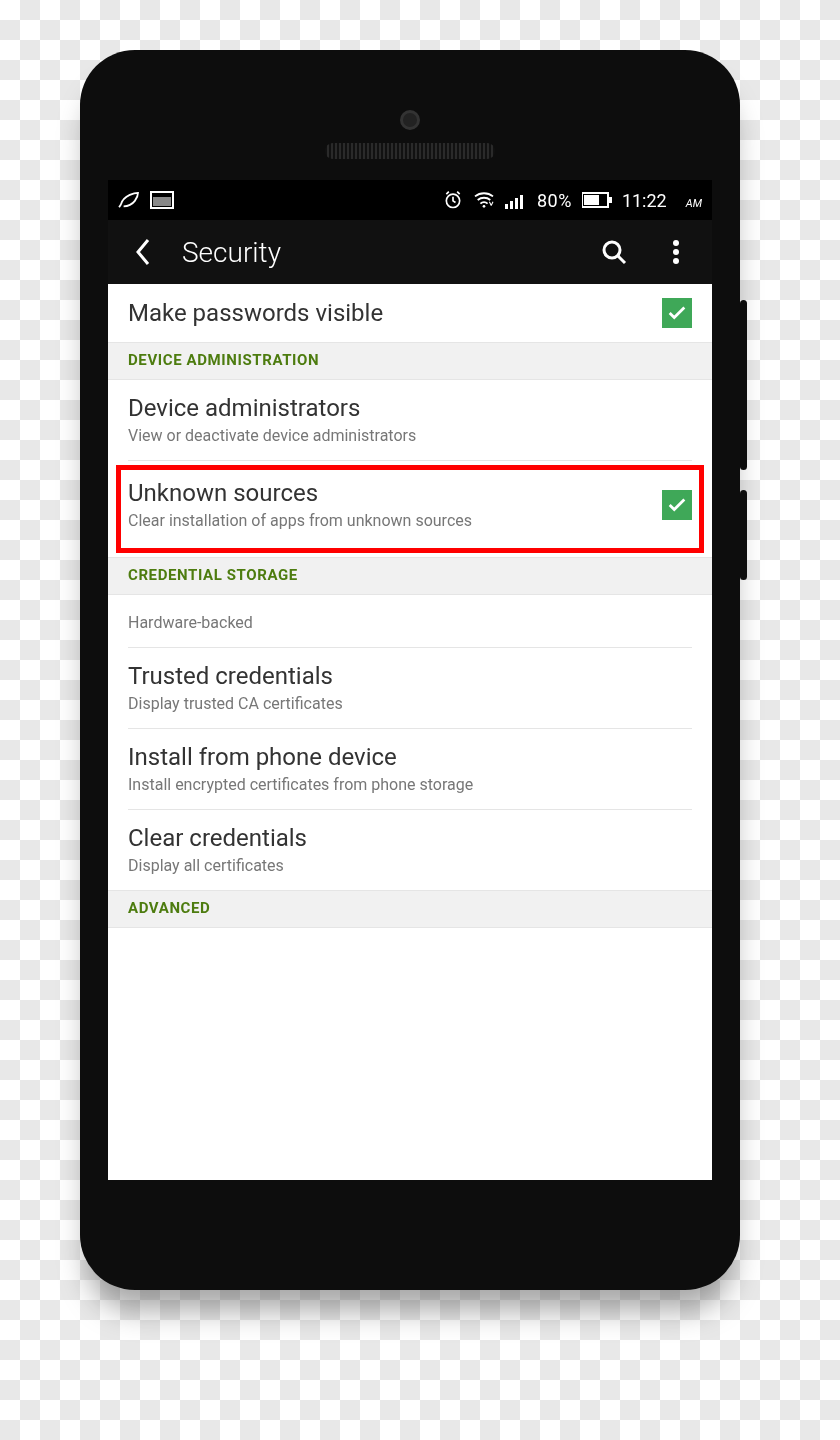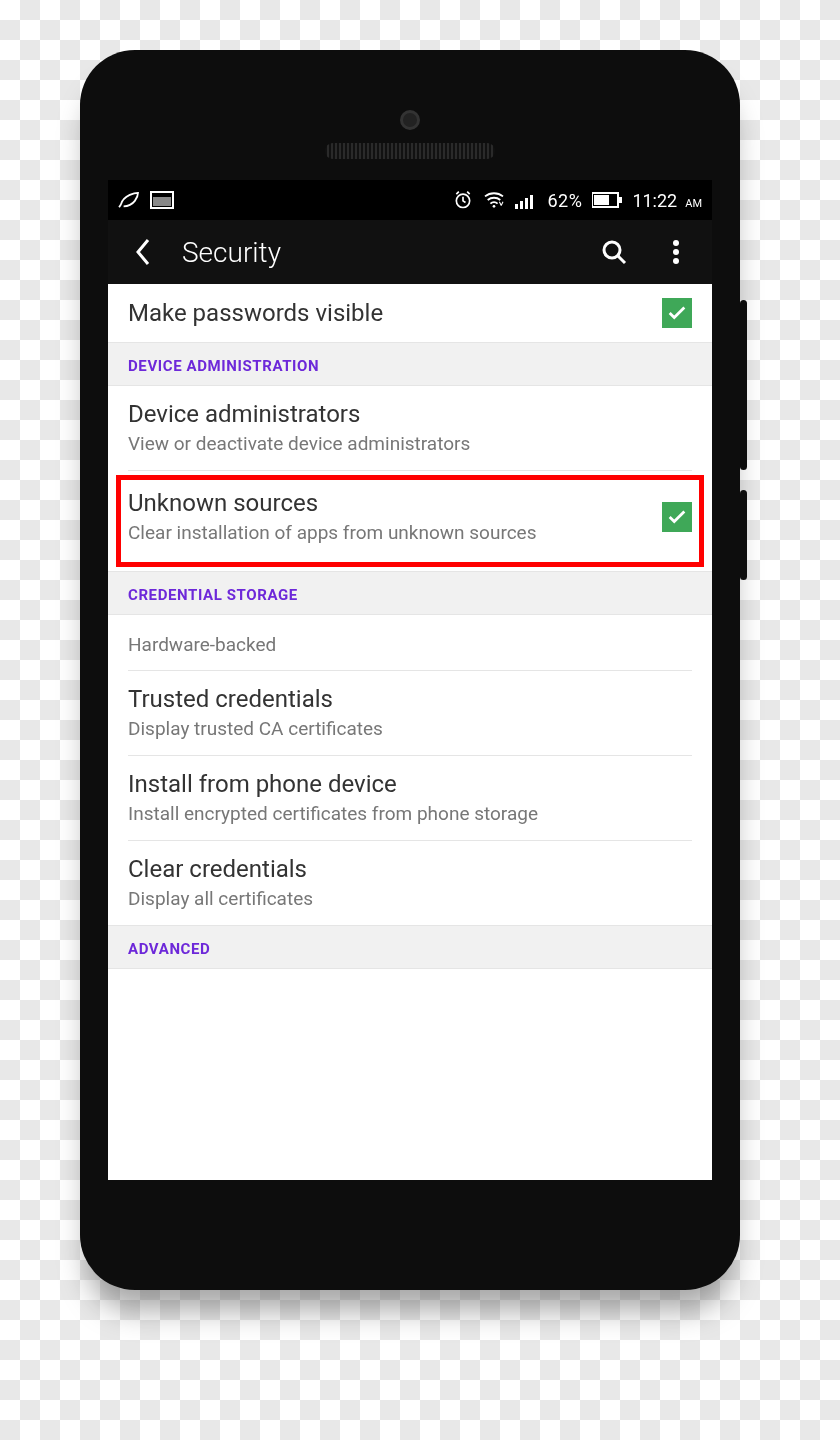--- a/index.html
+++ b/index.html
@@ -30,35 +30,35 @@
   .camera{position:absolute;top:60px;left:50%;transform:translateX(-50%);width:14px;height:14px;border-radius:50%;background:#222;border:3px solid #333;}
   .speaker{position:absolute;top:93px;left:50%;transform:translateX(-50%);width:170px;height:16px;border-radius:8px;background:#1d1d1d;background-image:repeating-linear-gradient(90deg,#111 0 2px,#2a2a2a 2px 4px);}
   
   .statusbar{height:40px;background:#000;color:#fff;display:flex;align-items:center;font-size:18px;}
   .statusbar .left{display:flex;gap:10px;padding-left:10px;align-items:center;}
   .statusbar .right{margin-left:auto;display:flex;gap:10px;padding-right:10px;align-items:center;}
   .ico{display:inline-flex;align-items:center;justify-content:center;}
   .ico svg{display:block;}
   .batt-pct{font-weight:400;letter-spacing:.5px;}
   .clock{font-weight:400;}
-  .ampm{font-size:11px;margin-left:8px;}
+  .ampm{font-size:11px;margin-left:19px;font-style:italic;}
   
   .appbar{height:64px;background:#111;color:#fff;display:flex;align-items:center;padding:0 12px;gap:14px;}
   .appbar .title{font-size:28px;font-weight:300;}
   .appbar .spacer{flex:1;}
   .appbar .btn{width:48px;height:48px;display:flex;align-items:center;justify-content:center;}
   
   .list{background:#fff;}
   .row{padding:14px 20px;display:flex;align-items:center;position:relative;}
   .row .txt{flex:1;min-width:0;}
   .row .label{font-size:24px;color:#333;font-weight:400;}
-  .row .sub{font-size:19px;color:#777;margin-top:4px;line-height:1.25;}
+  .row .sub{font-size:16px;color:#777;margin-top:4px;line-height:1.25;}
   .chk{width:30px;height:30px;background:#3fa858;display:flex;align-items:center;justify-content:center;flex:0 0 auto;margin-left:14px;}
   .chk svg{display:block;}
-  .section{padding:14px 20px 10px;background:#f1f1f1;color:#6d28d9;font-size:15px;font-weight:700;letter-spacing:.6px;border-top:1px solid #e5e5e5;border-bottom:1px solid #e5e5e5;}
+  .section{padding:8px 20px 10px;background:#f1f1f1;color:#4d7c0f;font-size:15px;font-weight:700;letter-spacing:.6px;border-top:1px solid #e5e5e5;border-bottom:1px solid #e5e5e5;}
   .divider{height:1px;background:#e5e5e5;margin:0 20px;}
   .highlight{position:absolute;inset:4px 8px;border:5px solid #ff0000;pointer-events:none;}
   .row.highlighted{padding-top:18px;padding-bottom:26px;}
 </style>
 </head>
 <body>
 
 <div class="phone-outer">
   <div class="side-btn a"></div>
   <div class="side-btn b"></div>
@@ -96,21 +96,21 @@
             </svg>
         </span>
         <span class="ico">
           <svg width="22" height="18" viewBox="0 0 22 18">
               <rect x="0" y="13" width="3" height="5" fill="#fff"></rect>
               <rect x="5" y="10" width="3" height="8" fill="#fff"></rect>
               <rect x="10" y="7" width="3" height="11" fill="#fff"></rect>
               <rect x="15" y="4" width="3" height="14" fill="#fff"></rect>
             </svg>
         </span>
-        <span class="batt-pct">62%</span>
+        <span class="batt-pct">80%</span>
         <span class="ico">
           <svg width="30" height="16" viewBox="0 0 30 16">
               <rect x="0" y="1" width="26" height="14" fill="none" stroke="#fff" stroke-width="2"></rect>
               <rect x="2" y="3" width="15" height="10" fill="#fff"></rect>
               <rect x="27" y="5" width="3" height="6" fill="#fff"></rect>
             </svg>
         </span>
         <span class="clock"><span>11:22</span><span class="ampm">AM</span></span>
       </div>
     </div>

